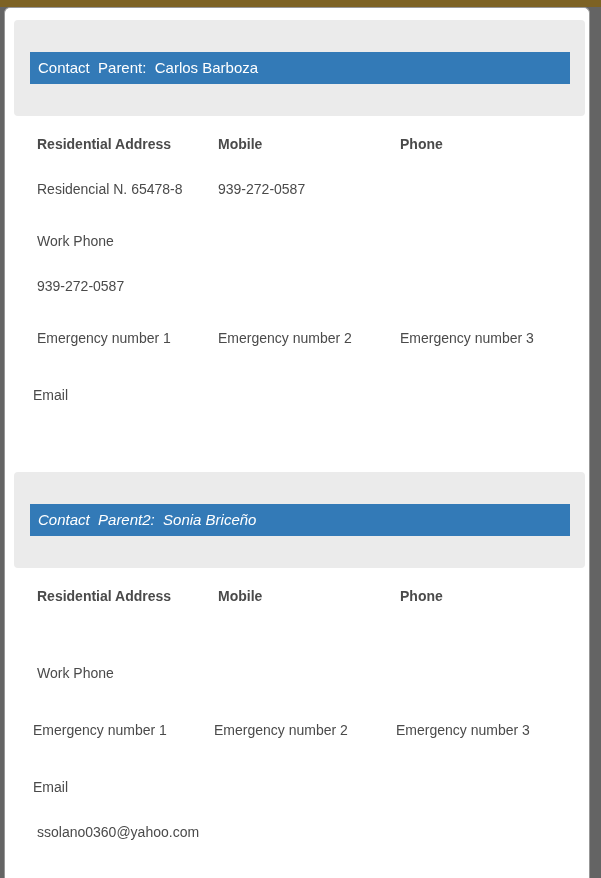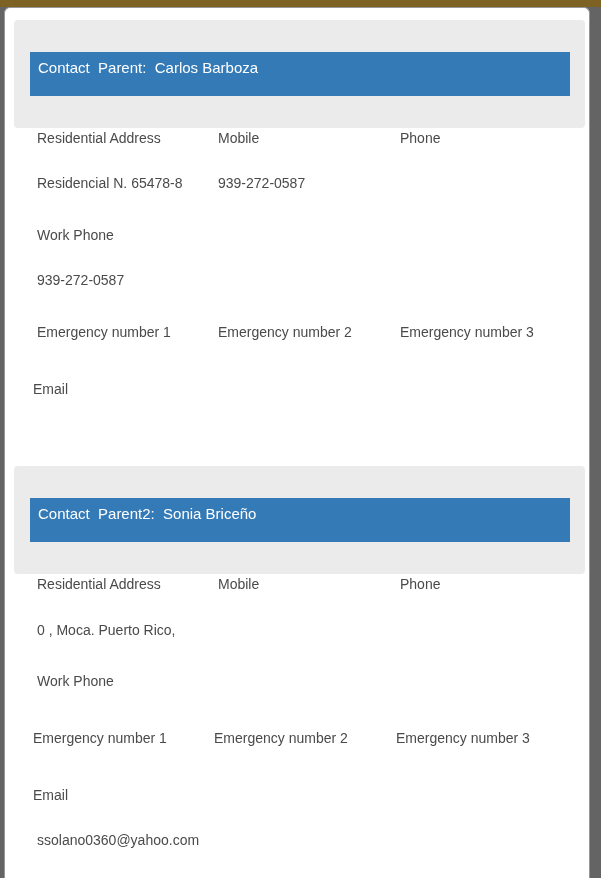--- a/index.html
+++ b/index.html
@@ -33,42 +33,42 @@
     border-bottom:none;
     border-radius:6px 6px 0 0;
     overflow:hidden;
   }
   .panel{
     margin:12px 4px 0 9px;
     background:var(--panel);
     border-radius:4px;
     padding:32px 15px 32px 16px;
   }
-  .panel.second{margin-top:42px;}
+  .panel.second{margin-top:42px;font-style:italic;}
   .heading-bar{
     background:var(--accent);
-    height:44px;
+    height:32px;
     line-height:32px;
     color:#ffffff;
     font-size:15px;
     padding-left:8px;
     white-space:pre;
     overflow:hidden;
   }
   .row{
     display:grid;
     grid-template-columns:181px 182px 1fr;
     padding-left:32px;
     padding-right:10px;
     font-size:14px;
     line-height:20px;
     color:var(--text);
   }
   .cell{white-space:pre; overflow:hidden;}
-  .mt18{}
+  .mt18{margin-top:18px;font-weight:bold;}
   .mt25{margin-top:25px;}
   .mt26{margin-top:26px;}
   .mt31{margin-top:31px;}
   .mt32{margin-top:32px;}
   .mt37{margin-top:37px;padding-left:28px;}
 </style>
 </head>
 <body>
 
 <div class="viewport">
@@ -120,21 +120,20 @@
     <div class="panel second">
       <div class="heading-bar">Contact  Parent2:  Sonia Briceño</div>
     </div>
 
     <div class="row mt18">
       <div class="cell">Residential Address</div>
       <div class="cell">Mobile</div>
       <div class="cell">Phone</div>
     </div>
     <div class="row mt26">
-      <div class="cell">0 , Moca. Puerto Rico,</div>
       <div class="cell"></div>
     </div>
 
     <div class="row mt31">
       <div class="cell">Work Phone</div>
       <div class="cell"></div>
       <div class="cell"></div>
     </div>
 
     <div class="row mt37">

